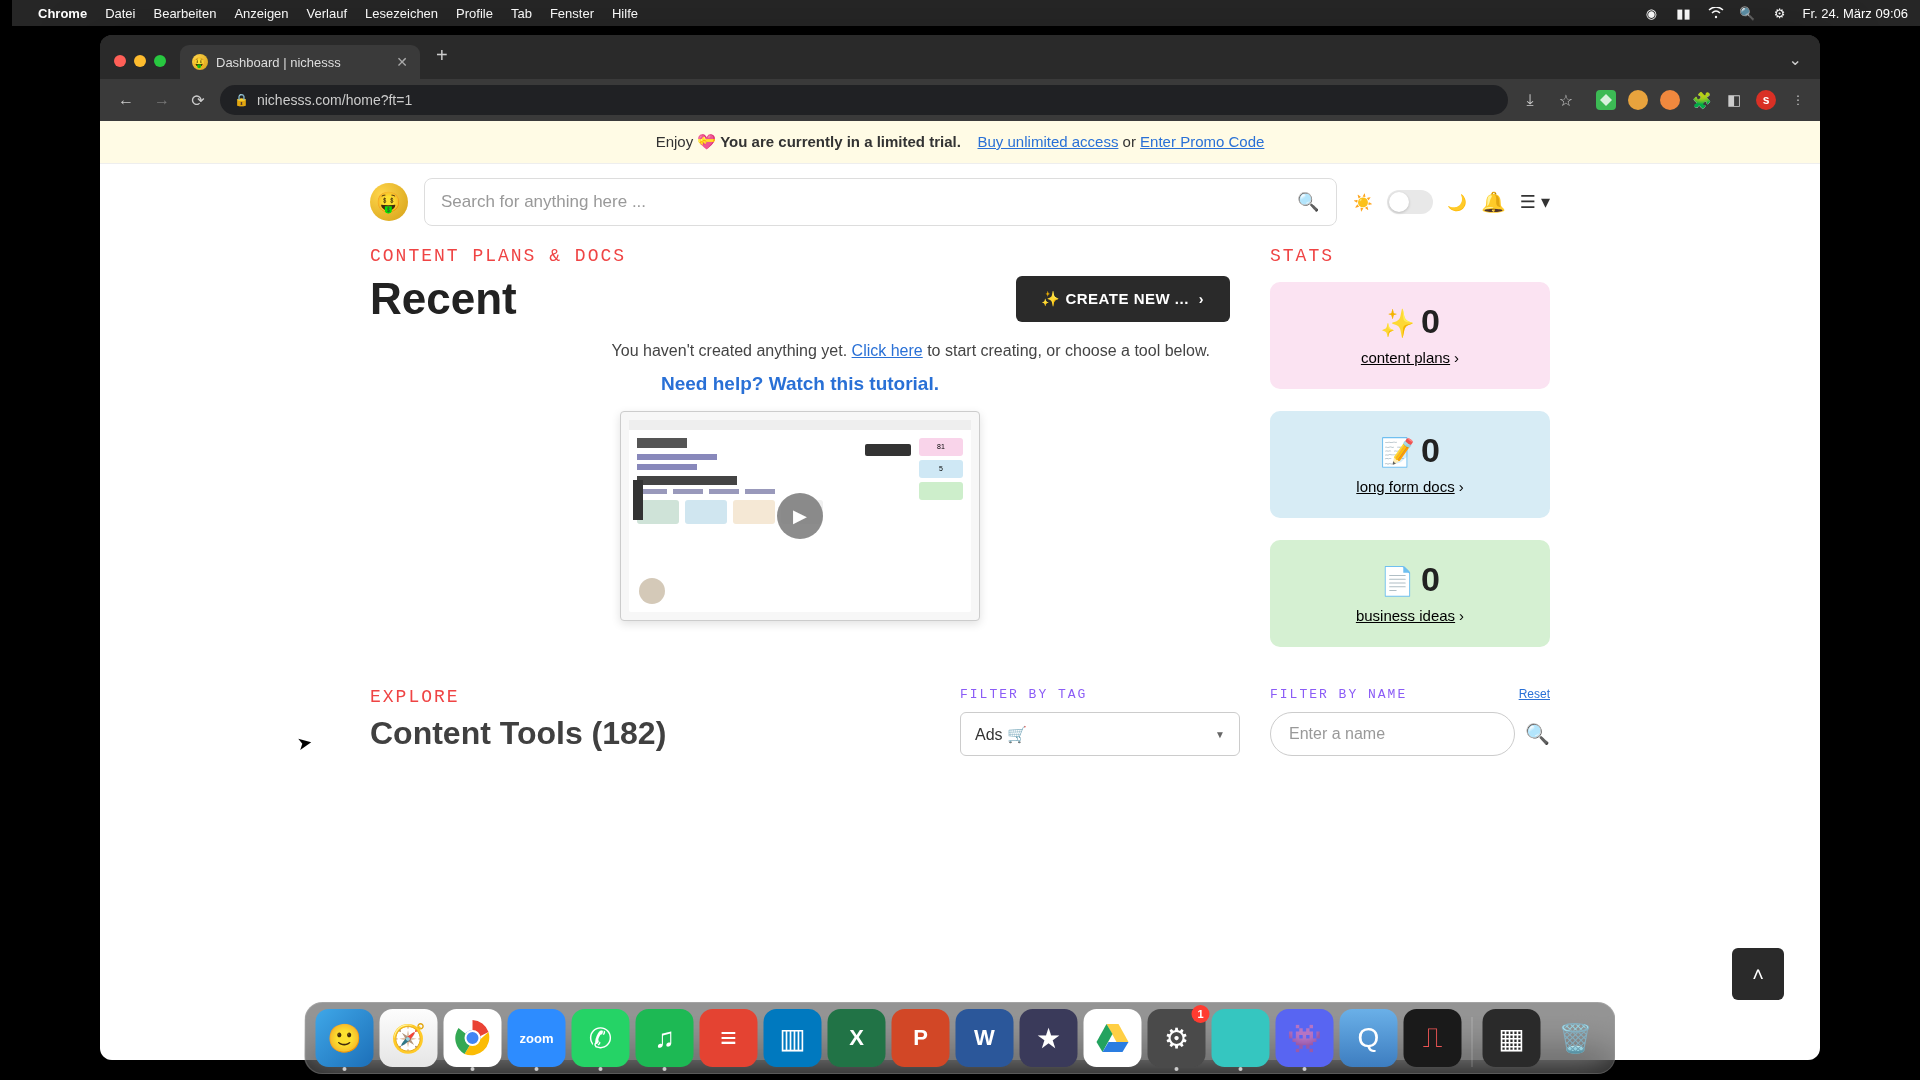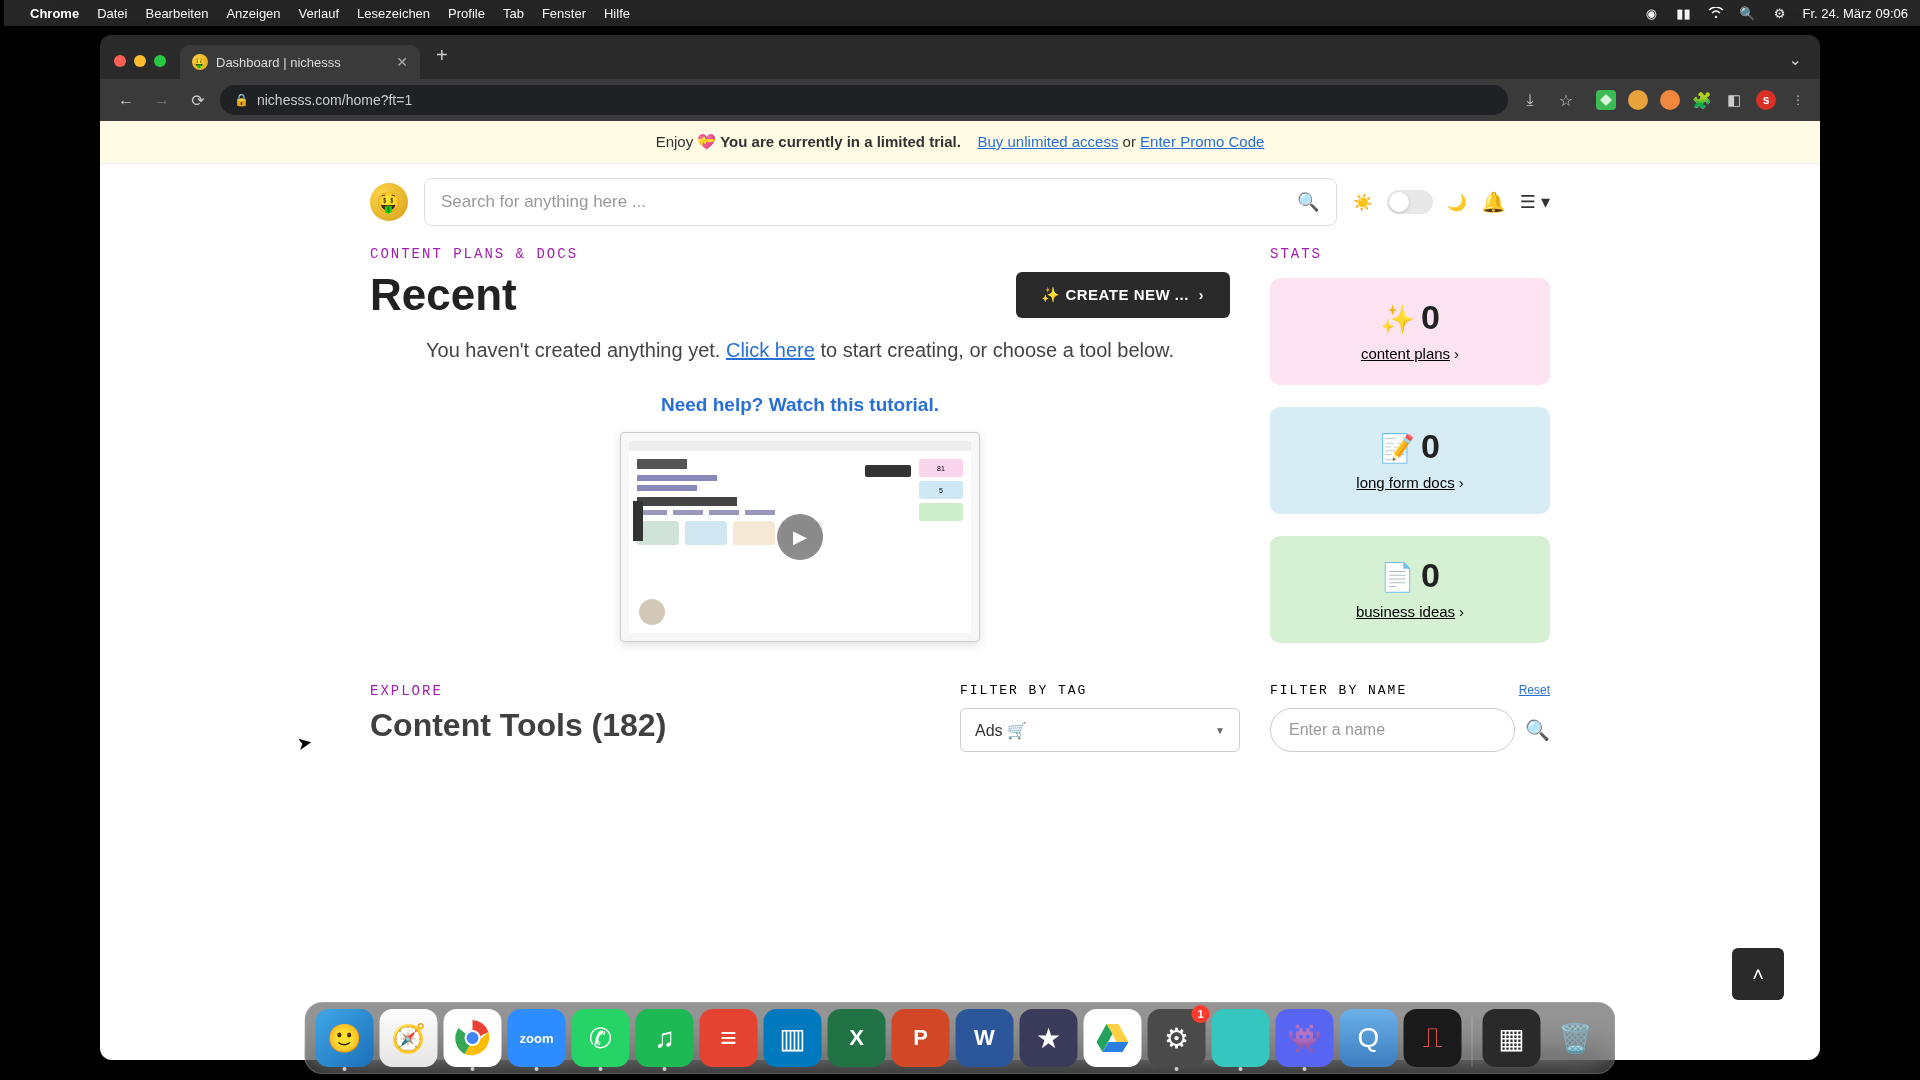--- a/index.html
+++ b/index.html
@@ -1,19 +1,19 @@
 <!DOCTYPE html>
 <html><head>
 <meta charset="utf-8">
 <style>
 * { margin: 0; padding: 0; box-sizing: border-box; font-family: -apple-system, BlinkMacSystemFont, "Segoe UI", Helvetica, Arial, sans-serif; }
 body { background: #000; width: 1920px; height: 1080px; overflow: hidden; position: relative; }
 
 
-.menubar { position: absolute; top: 0; left: 4px; right: 0; height: 26px; background: rgba(40,40,40,0.95); display: flex; align-items: center; padding: 0 12px; color: #fff; font-size: 13px; }
+.menubar { position: absolute; top: 0; left: 12px; right: 0; height: 26px; background: rgba(40,40,40,0.95); display: flex; align-items: center; padding: 0 12px; color: #fff; font-size: 13px; }
 .menubar .apple { margin-right: 14px; font-size: 15px; }
 .menubar .app-name { font-weight: 600; margin-right: 18px; }
 .menubar .menu-item { margin-right: 18px; }
 .menubar .right { margin-left: auto; display: flex; align-items: center; gap: 14px; }
 .menubar .right .ico { width: 18px; height: 18px; display: inline-flex; align-items: center; justify-content: center; }
 .menubar .datetime { font-weight: 500; }
 
 
 .chrome { position: absolute; top: 35px; left: 100px; right: 100px; bottom: 20px; background: #3a3a3a; border-radius: 12px; overflow: hidden; box-shadow: 0 20px 60px rgba(0,0,0,0.5); }
 
@@ -61,27 +61,27 @@
 .searchbox .mag { margin-left: auto; color: #333; font-size: 18px; }
 .top-icons { display: flex; align-items: center; gap: 14px; }
 .toggle { width: 46px; height: 24px; background: #e8e8e8; border-radius: 12px; position: relative; }
 .toggle::after { content: ''; position: absolute; left: 2px; top: 2px; width: 20px; height: 20px; background: #fff; border-radius: 50%; box-shadow: 0 1px 3px rgba(0,0,0,0.2); }
 .bell { font-size: 20px; color: #333; }
 .menu-lines { font-size: 18px; color: #333; display: flex; align-items: center; gap: 2px; }
 
 
 .main { max-width: 1180px; margin: 0 auto; display: grid; grid-template-columns: 1fr 280px; gap: 40px; padding: 6px 0 0 0; }
 
-.sec-label { font-family: "Courier New", monospace; letter-spacing: 2px; color: #a21caf; font-size: 14px; margin-bottom: 8px; }
+.sec-label { font-family: "Courier New", monospace; letter-spacing: 2px; color: #ef4444; font-size: 18px; margin-bottom: 8px; }
 .recent-head { display: flex; align-items: center; gap: 20px; margin-bottom: 14px; }
 .recent-head h1 { font-size: 44px; font-weight: 800; color: #222; }
 .create-btn { margin-left: auto; background: #2a2a2a; color: #fff; padding: 14px 26px; border-radius: 6px; font-size: 15px; font-weight: 700; display: flex; align-items: center; gap: 10px; letter-spacing: 0.5px; }
 .create-btn .chev { font-size: 14px; }
 
-.empty-text { text-align: center; font-size: 20px; color: #444; line-height: 1.6; margin-bottom: 28px; padding: 0 20px; }
+.empty-text { text-align: right; font-size: 16px; color: #444; line-height: 1.6; margin-bottom: 9px; padding: 0 20px; }
 .empty-text a { color: #2970d6; text-decoration: underline; }
 
 .tutorial-link { text-align: center; color: #2970d6; font-weight: 700; font-size: 19px; margin-bottom: 16px; }
 
 .video-thumb { width: 360px; height: 210px; margin: 0 auto 10px; border: 1px solid #ccc; border-radius: 4px; background: #f7f7f7; position: relative; box-shadow: 0 3px 10px rgba(0,0,0,0.12); overflow: hidden; }
 .video-thumb .mini { position: absolute; inset: 8px; background: #fff; border-radius: 2px; }
 .video-thumb .mini .mbar { height: 10px; background: #eee; }
 .video-thumb .mini .mrow { display: flex; padding: 8px; gap: 8px; }
 .video-thumb .mini .mside { position: absolute; left: 4px; top: 60px; width: 10px; height: 40px; background: #333; }
 .video-thumb .mini .mleft { flex: 1; }
@@ -113,21 +113,21 @@
 .stat-card.blue { background: #d7ecf5; }
 .stat-card.green { background: #d5f0d2; }
 .stat-card .big { font-size: 34px; font-weight: 800; color: #222; margin-bottom: 8px; }
 .stat-card .big .emoji { font-size: 28px; margin-right: 6px; }
 .stat-card .link { color: #000000; text-decoration: underline; font-size: 15px; text-align: right; }
 .stat-card .link .chev { text-decoration: none; display: inline-block; margin-left: 4px; }
 
 
 .explore { max-width: 1180px; margin: 18px auto 0; display: grid; grid-template-columns: 1fr 280px 280px; gap: 30px; align-items: start; }
 .explore h2 { font-size: 32px; font-weight: 800; color: #404040; margin-top: 4px; }
-.filter-label { font-family: "Courier New", monospace; letter-spacing: 2px; color: #000000; font-size: 13px; margin-bottom: 10px; }
+.filter-label { font-family: "Courier New", monospace; letter-spacing: 2px; color: #8b5cf6; font-size: 13px; margin-bottom: 10px; }
 .select-box { border: 1px solid #ccc; border-radius: 6px; height: 44px; display: flex; align-items: center; padding: 0 14px; font-size: 16px; color: #333; }
 .select-box .caret { margin-left: auto; font-size: 10px; color: #666; }
 .reset { color: #2970d6; font-size: 12px; text-decoration: underline; margin-left: auto; }
 .filter-head { display: flex; align-items: baseline; }
 .name-input { border: 1px solid #ccc; border-radius: 22px; height: 44px; padding: 0 18px; font-size: 16px; color: #999; flex: 1; display: flex; align-items: center; }
 .name-row { display: flex; align-items: center; gap: 10px; }
 .name-row .mag { font-size: 20px; color: #333; }
 
 
 .scrolltop { position: absolute; right: 36px; bottom: 60px; width: 52px; height: 52px; background: #2a2a2a; border-radius: 6px; color: #fff; display: flex; align-items: center; justify-content: center; font-size: 20px; }

